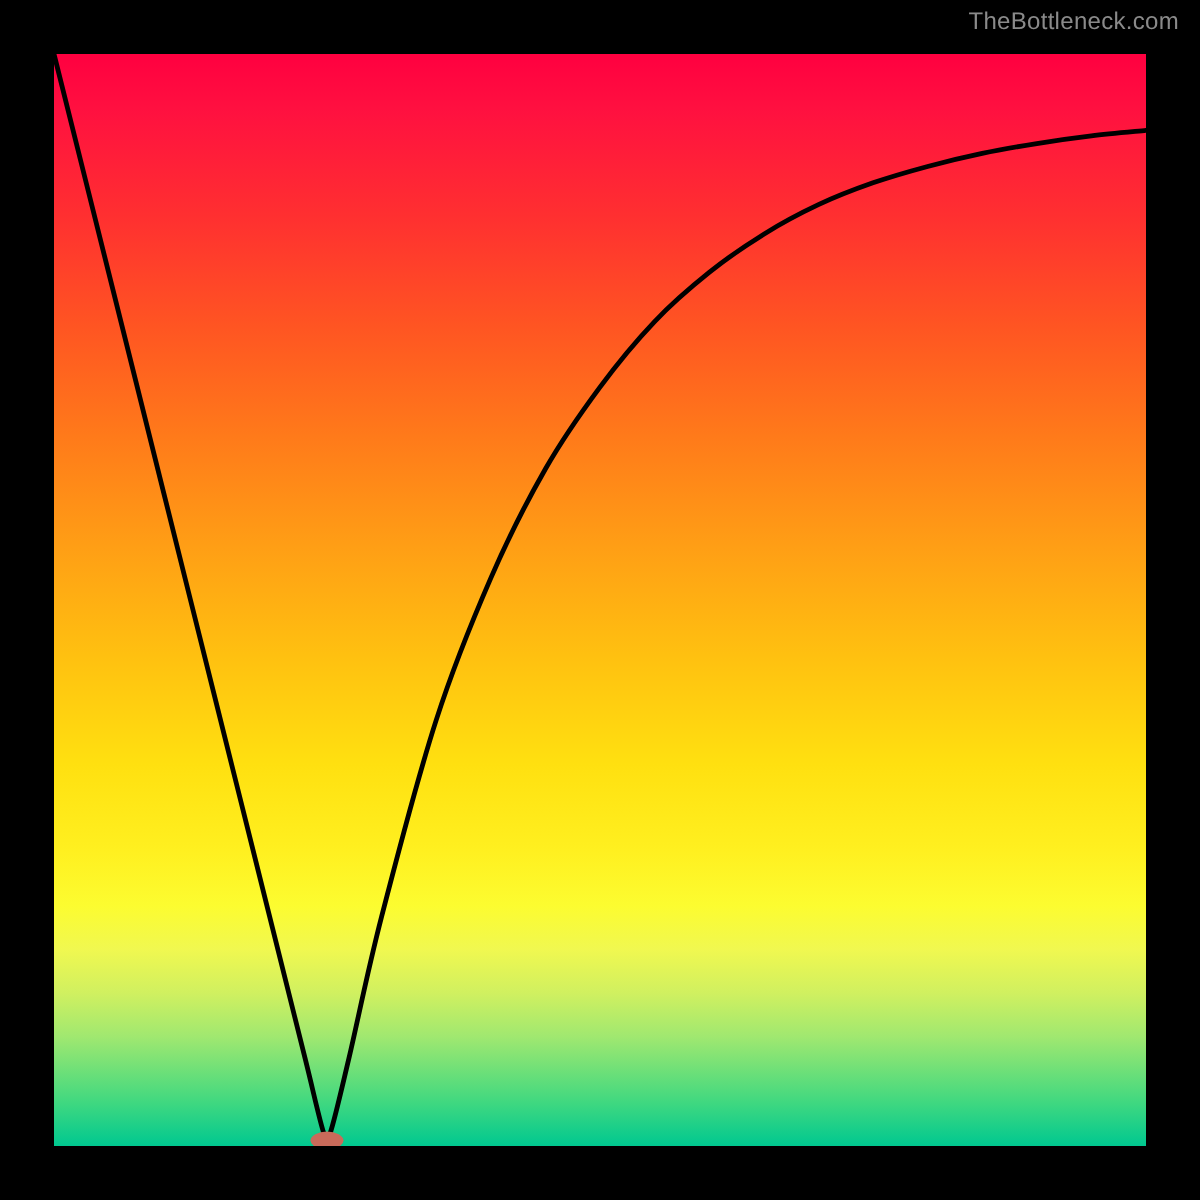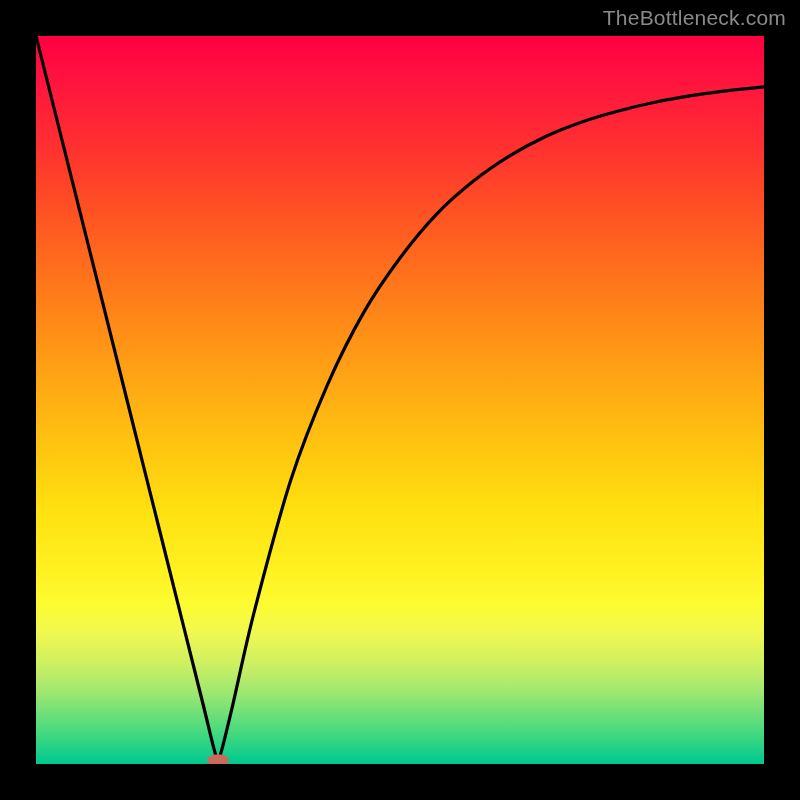--- a/index.html
+++ b/index.html
@@ -65,21 +65,21 @@
   }
   .marker {
     fill: #c96a5a;
     stroke: none;
   }
   .watermark {
     position: absolute;
     top: 6px;
     right: 14px;
     color: #8a8a8a;
-    font-size: 21px;
+    font-size: 16px;
     font-weight: 500;
     letter-spacing: 0.2px;
     user-select: none;
   }
 </style>
 </head>
 <body>
 
 <div class="frame">
   <div class="plot-area">

